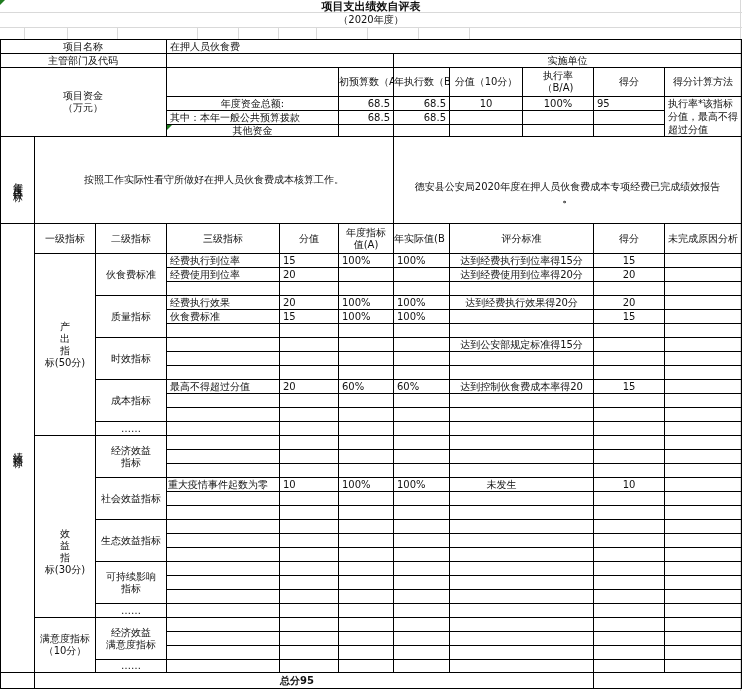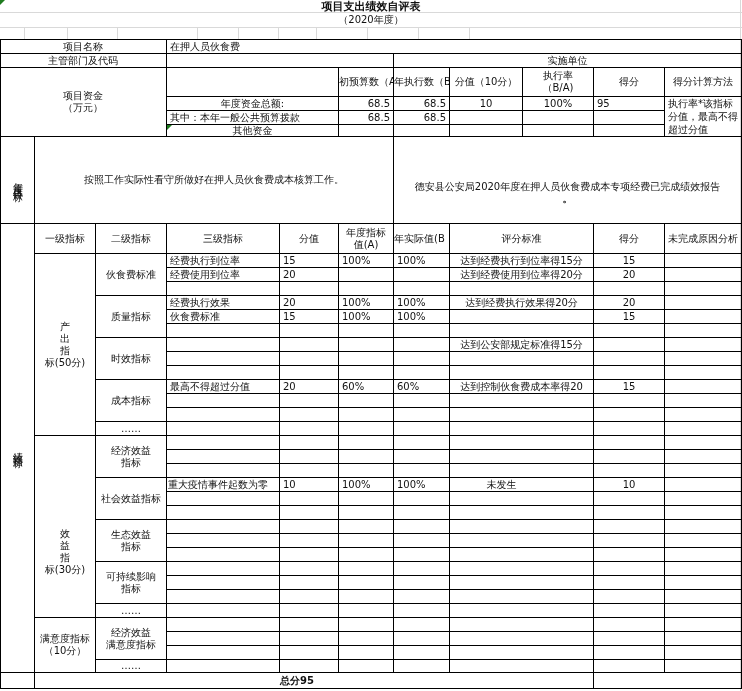--- a/index.html
+++ b/index.html
@@ -238,21 +238,21 @@
 </div>
 
 <div class="cell" style="left:96px;top:436px;width:70px;height:41px;flex-direction:column;">
   <span>经济效益</span>
   <span>指标</span>
 </div>
 <div class="cell" style="left:96px;top:478px;width:70px;height:41px;flex-direction:row;">
   <span>社会效益</span>
   <span>指标</span>
 </div>
-<div class="cell" style="left:96px;top:520px;width:70px;height:41px;flex-direction:column;">
+<div class="cell" style="left:96px;top:520px;width:70px;height:41px;">
   <span>生态效益</span>
   <span>指标</span>
 </div>
 <div class="cell" style="left:96px;top:562px;width:70px;height:41px;flex-direction:column;">
   <span>可持续影响</span>
   <span>指标</span>
 </div>
 <div class="cell" style="left:96px;top:604px;width:70px;height:13px;">……</div>
 
 <div class="cell l" style="left:167px;top:478px;width:112px;height:13px;padding-left:1px;">重大疫情事件起数为零</div>

